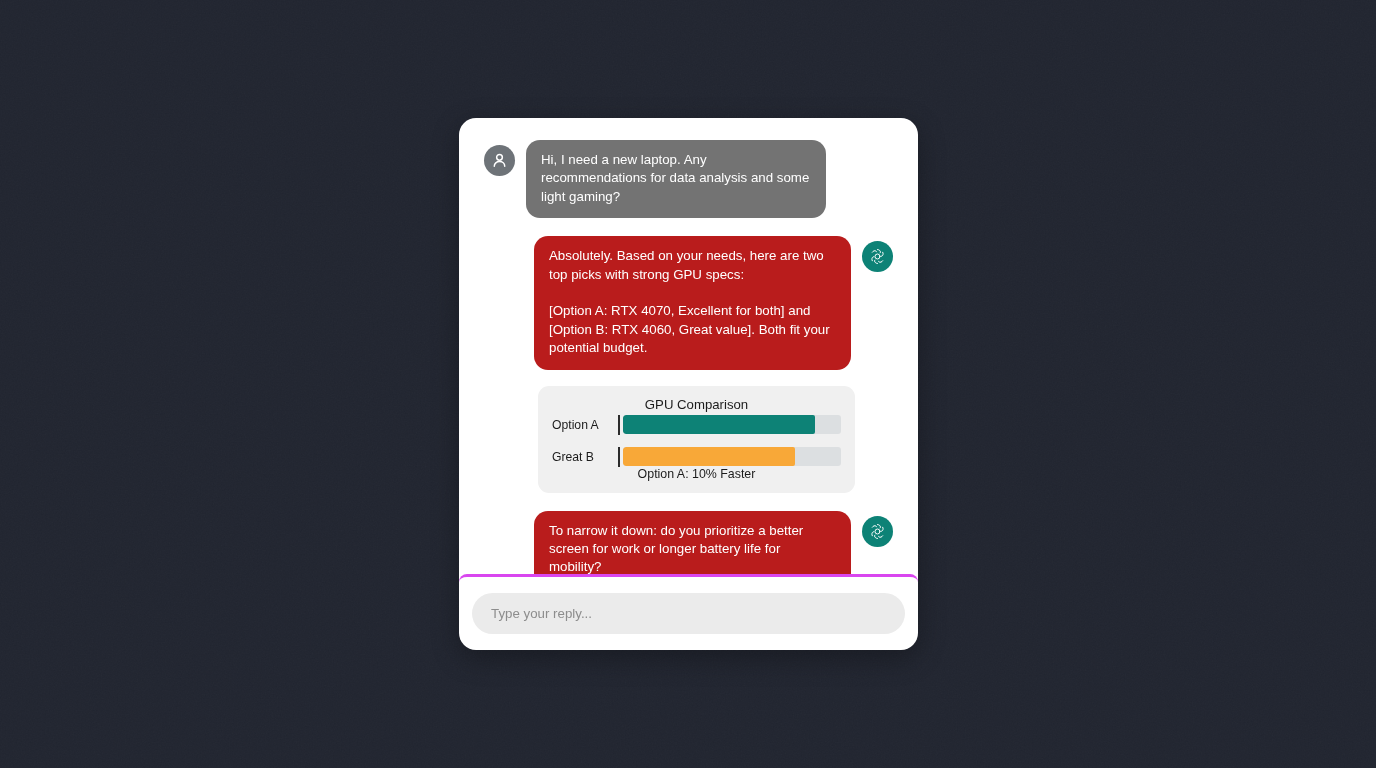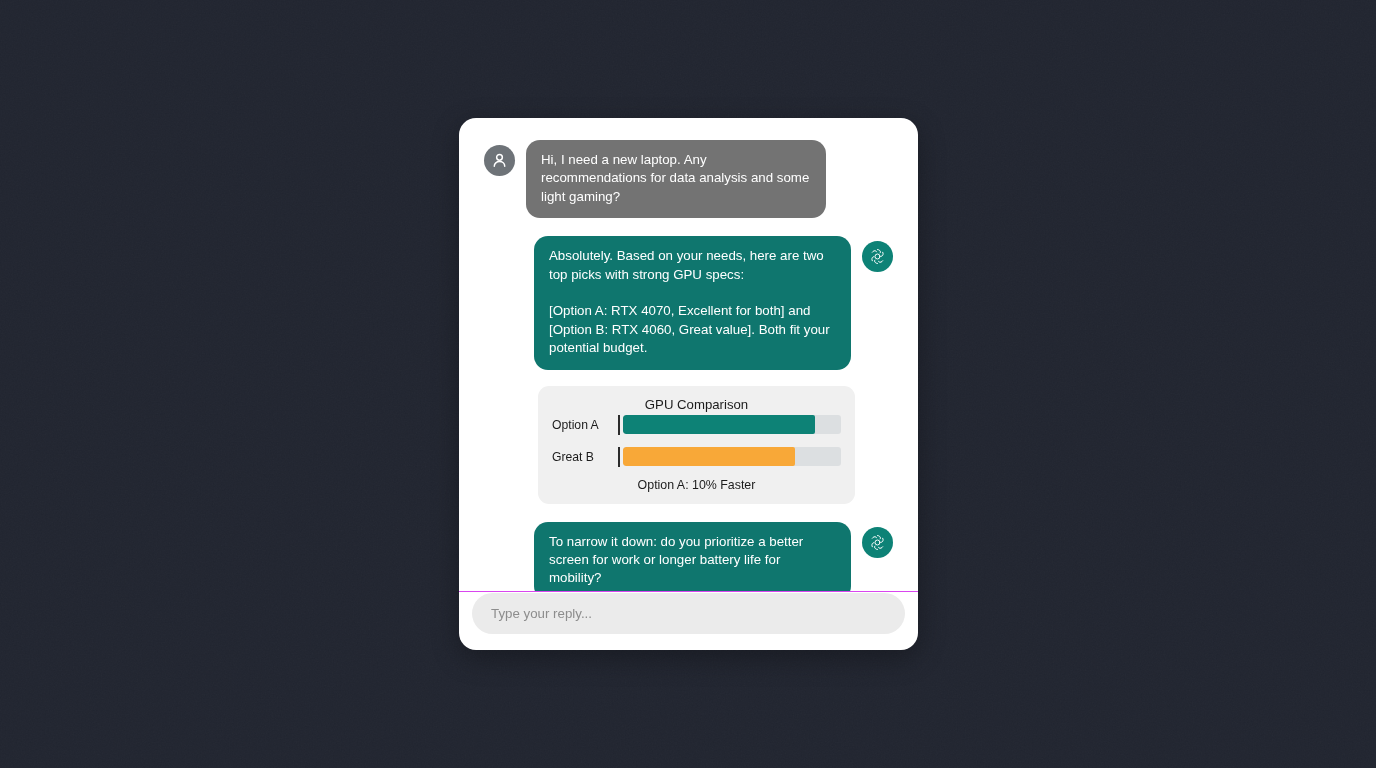--- a/index.html
+++ b/index.html
@@ -73,21 +73,21 @@
     line-height: 18.4px;
     color: #ffffff;
     max-width: 300px;
     white-space: pre-wrap;
   }
   .bubble.user-bubble {
     background: #737373;
     max-width: 300px;
   }
   .bubble.bot-bubble {
-    background: #0f766e;
+    background: #b91c1c;
     max-width: 317px;
   }
 
   
   .chart-row {
     display: flex;
     justify-content: flex-end;
     padding-right: 38px;
     margin-top: -2px;
   }
@@ -138,28 +138,28 @@
     overflow: hidden;
   }
   .bar-fill {
     height: 100%;
     border-radius: 3px 2px 2px 3px;
   }
   #chart-caption {
     text-align: center;
     font-size: 12.4px;
     color: #1c1c1c;
-    margin-top: 11px;
   }
 
   
   #composer {
     flex: 0 0 auto;
-    border-top: 1px solid #d946ef;
-    padding: 1px 13px 16px 13px;
+    border-top: 3px solid #d946ef;
+    padding: 16px 13px 16px 13px;
+    border-radius: 8px;
   }
   #reply-input {
     width: 100%;
     height: 41px;
     background: #ebebeb;
     border: none;
     border-radius: 21px;
     padding: 0 19px;
     font-size: 13.3px;
     font-family: "Liberation Sans", sans-serif;

